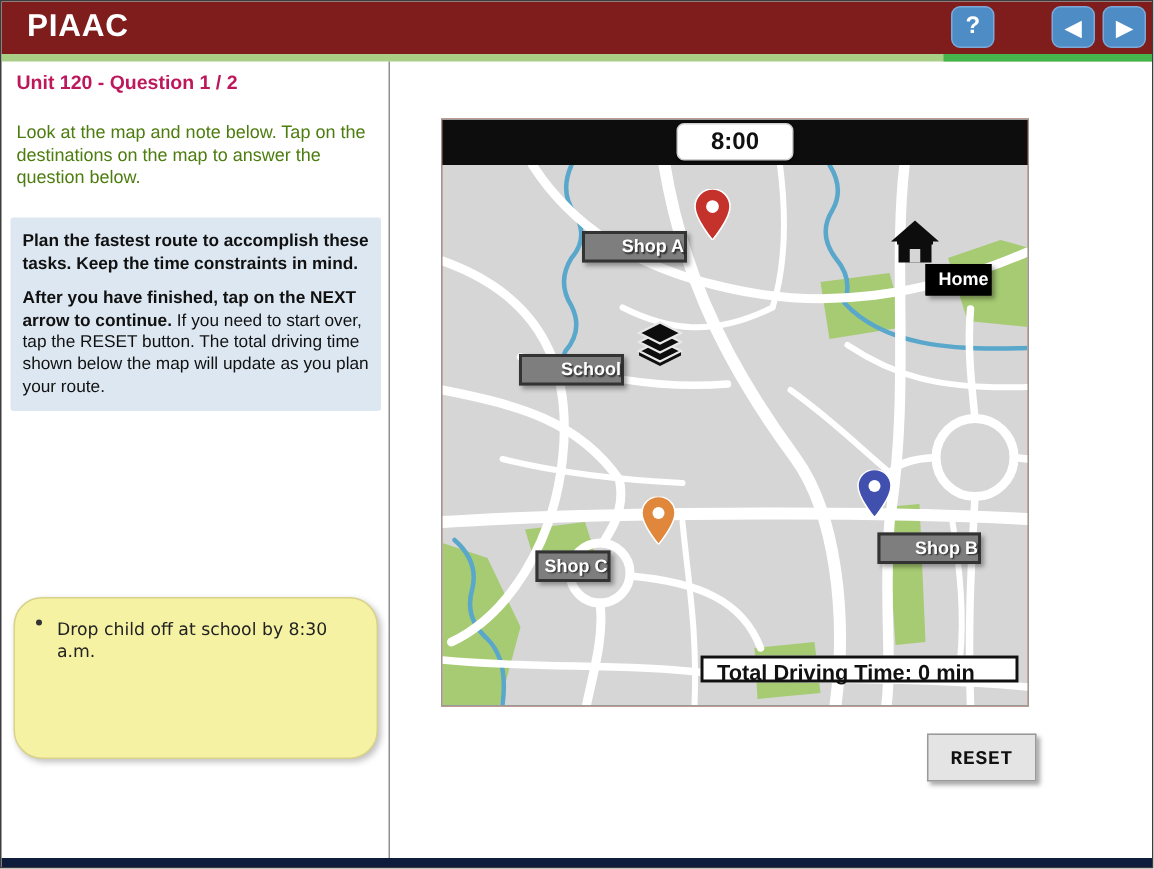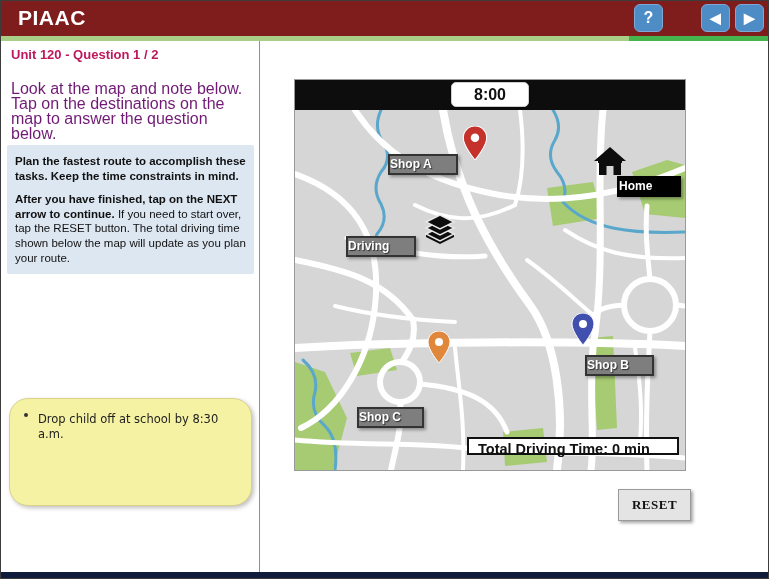--- a/index.html
+++ b/index.html
@@ -25,21 +25,21 @@
 
   
   .greenbar { position:absolute; left:0; top:35px; width:769px; height:5px; background:#A9CF87; }
   .greenbar .live { position:absolute; left:628px; top:0; width:141px; height:5px; background:#45B44C; }
 
   .divider { position:absolute; left:258px; top:40px; width:1px; height:531px; background:#8f8f8f; }
   .bottombar { position:absolute; left:0; top:571px; width:769px; height:8px; background:#0E1B3A; }
 
   
   .q-title { position:absolute; left:10px; top:46px; color:#be185d; font-size:13px; font-weight:bold; }
-  .intro { position:absolute; left:10px; top:80px; width:238px; font-size:16px; line-height:15px; color:#701a75; }
+  .intro { position:absolute; left:10px; top:80px; width:238px; font-size:12px; line-height:15px; color:#4d7c0f; }
   .info-box {
     position:absolute; left:6px; top:144px; width:247px; background:#DCE7F2;
     padding:9px 8px; font-size:11.5px; line-height:14.6px; color:#111; border-radius:2px;
   }
   .info-box p { margin-bottom:9px; }
   .info-box p:last-child { margin-bottom:0; }
   .bold { font-weight:bold; }
   .note {
     position:absolute; left:8px; top:397px; width:243px; min-height:108px;
     background:#F6F2A3; border:1px solid #D8D28A; border-radius:19px;
@@ -62,39 +62,39 @@
     width:78px; height:25px; background:#fff; border:1px solid #cfcfcf; border-radius:5px;
     font-size:16px; font-weight:bold; color:#111; text-align:center; line-height:24px;
     box-shadow:0 1px 2px rgba(0,0,0,.5);
   }
   .map-body { position:relative; width:390px; height:360px; overflow:hidden; background:#D6D6D6; }
   .map-body svg.canvas { position:absolute; left:0; top:0; }
 
   .loc-label {
     position:absolute; height:21px; line-height:17px; background:#7E7E7E;
     border:2px solid #333; color:#fff; font-size:12px; font-weight:bold;
-    text-align:left; text-shadow:1px 1px 1px rgba(0,0,0,.65);
+    text-align:right; text-shadow:1px 1px 1px rgba(0,0,0,.65);
     box-shadow:2px 2px 3px rgba(0,0,0,.35); cursor:pointer;
   }
   .loc-label.home { background:#000; border-color:#000; }
 
   .pin { position:absolute; cursor:pointer; }
   .micon { position:absolute; }
 
   .total-time {
     position:absolute; left:172px; top:327px; width:212px; height:18px;
     background:#fff; border:2px solid #111; font-size:14.5px; font-weight:bold;
     color:#111; line-height:21px; padding-left:9px; white-space:nowrap;
   }
 
   
   .reset-btn {
     position:absolute; left:617px; top:488px; width:73px; height:32px;
     background:#E4E4E4; border:1px solid #9a9a9a; box-shadow:2px 2px 3px rgba(0,0,0,.35);
-    font-family:Liberation Serif, serif; font-size:13px; font-weight:bold;
+    font-family:Liberation Mono, monospace; font-size:13px; font-weight:bold;
     color:#111; letter-spacing:.5px; cursor:pointer;
   }
 </style>
 </head>
 <body>
 
 <div id="page">
 
   <div class="hdr">
     <div class="hdr-title">PIAAC</div>
@@ -204,24 +204,24 @@
         </svg>
       </div>
       <div class="pin" style="left:132px; top:221px;">
         <svg width="24" height="32" viewBox="0 0 24 32">
           <path d="M12 0C5.9 0 1 4.9 1 11c0 8 11 21 11 21s11-13 11-21C23 4.9 18.1 0 12 0z" fill="#E0873C" stroke="#ffffff" stroke-width="1"></path>
           <circle cx="12" cy="11" r="4" fill="#ffffff"></circle>
         </svg>
       </div>
 
       <div class="loc-label" style="left:93px; top:44px; width:70px;">Shop A</div>
-      <div class="loc-label home" style="left:322px; top:66px; width:64px;">Home</div>
-      <div class="loc-label" style="left:51px; top:126px; width:70px;">Driving</div>
+      <div class="loc-label home" style="left:322px; top:66px; width:44px;">Home</div>
+      <div class="loc-label" style="left:51px; top:126px; width:70px;">School</div>
       <div class="loc-label" style="left:290px; top:245px; width:69px;">Shop B</div>
-      <div class="loc-label" style="left:62px; top:257px; width:67px;margin-top:40px;">Shop C</div>
+      <div class="loc-label" style="left:62px; top:257px; width:50px;">Shop C</div>
 
       <div class="total-time"><span>Total Driving Time:</span> <span>0 min</span></div>
 
     </div>
   </div>
 
   <button class="reset-btn">RESET</button>
 
 </div>
 

